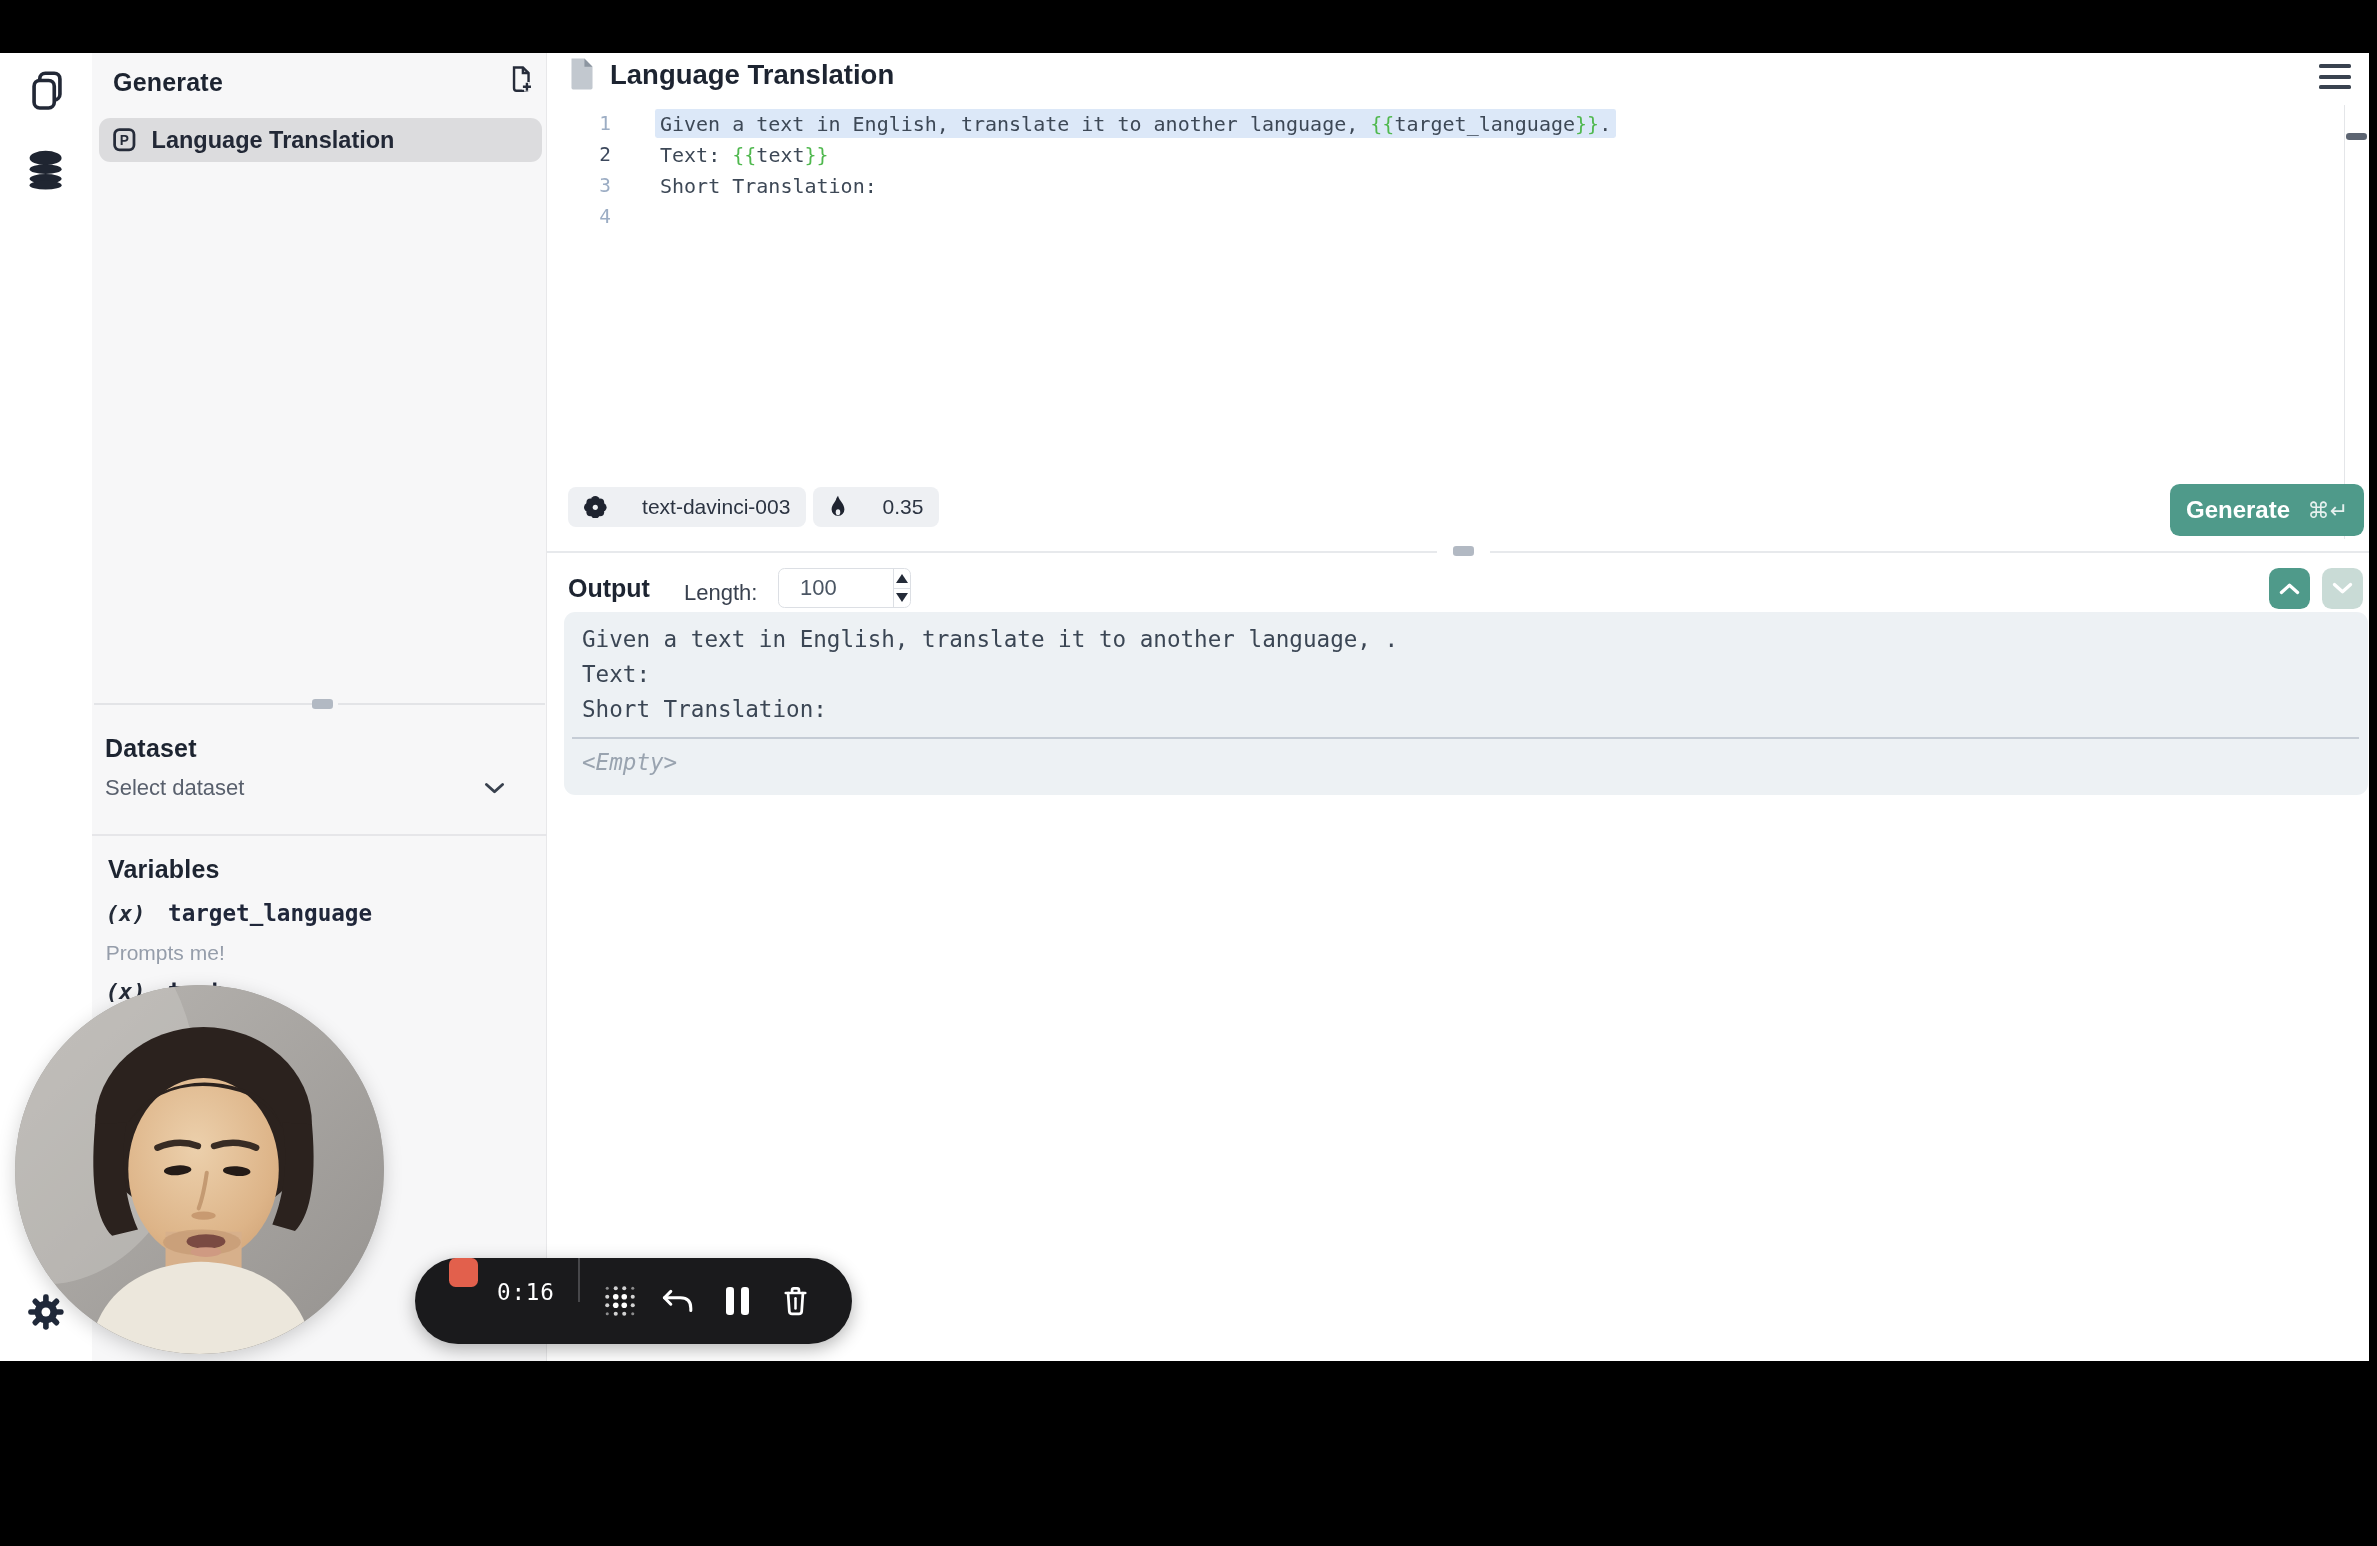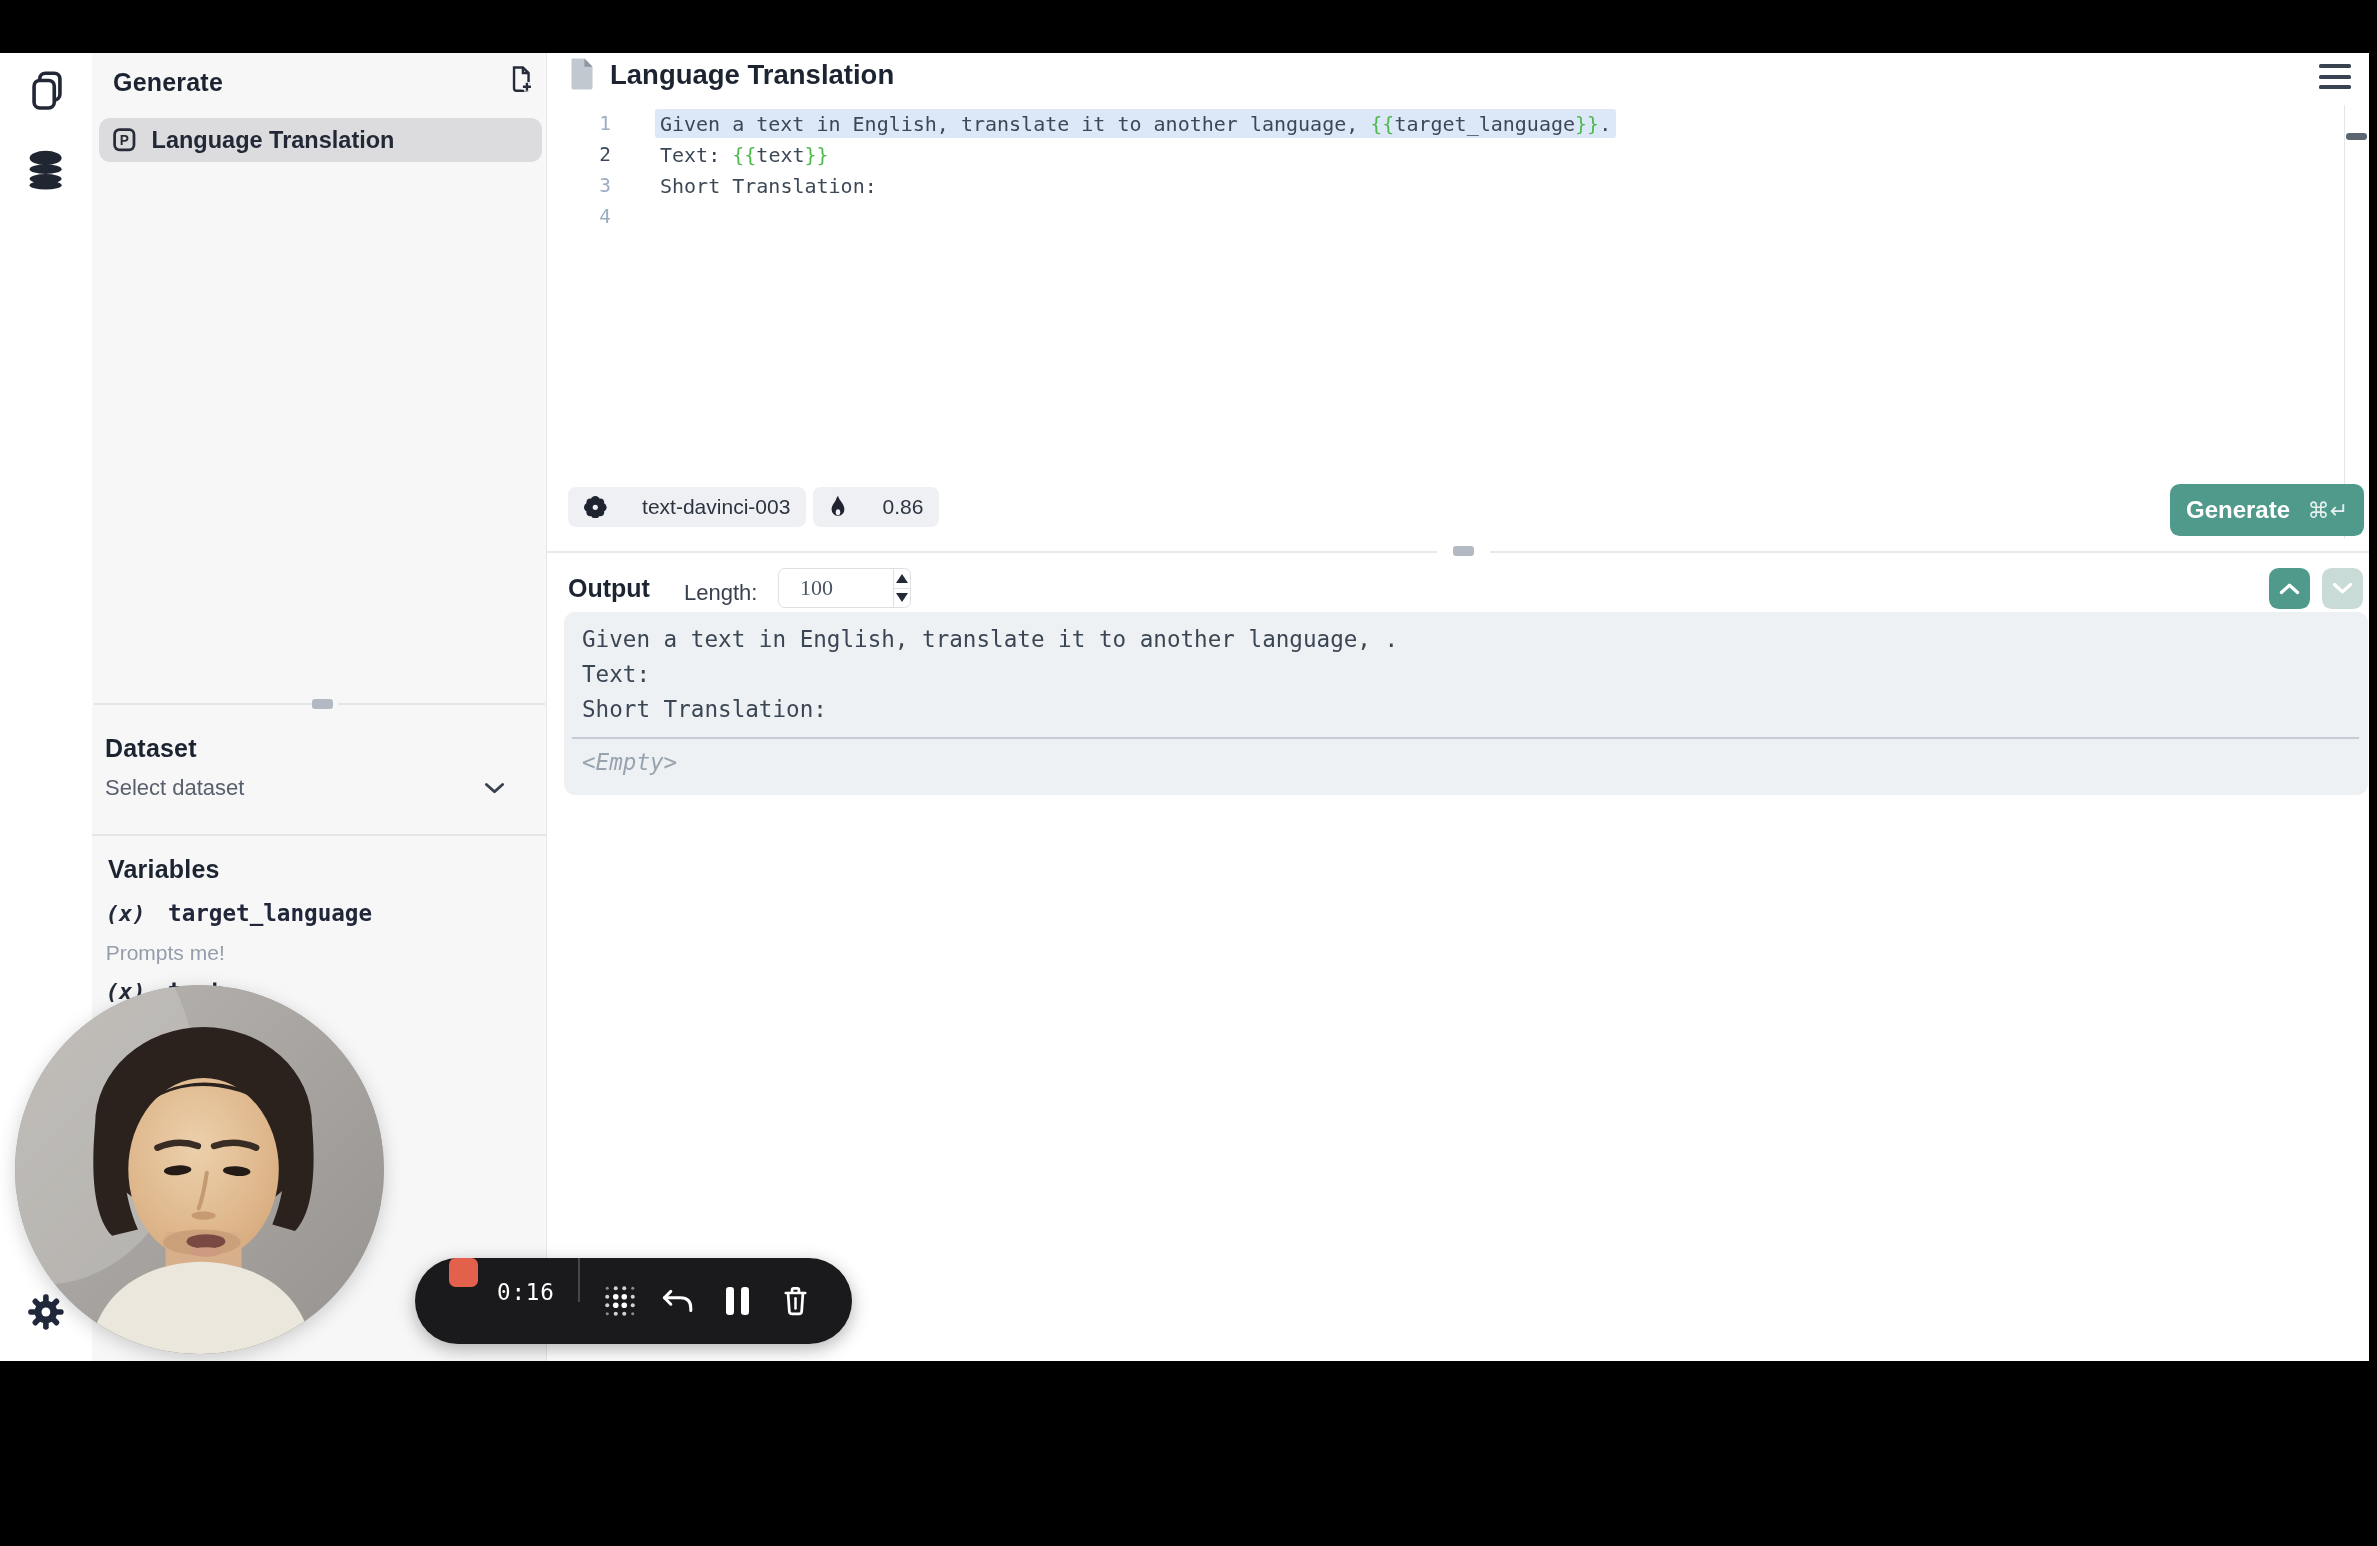--- a/index.html
+++ b/index.html
@@ -46,21 +46,21 @@
   .badge span{font-size:21px;color:#2c3442;font-weight:500;margin-left:25px;}
   #generate-btn{left:2170px;top:484px;width:194px;height:52px;background:var(--accent,#4f9a8a);border-radius:9.7px;
                 display:flex;align-items:center;justify-content:space-between;padding:0 16px;box-sizing:border-box;cursor:pointer;}
   #generate-btn .g-label{color:#fff;font-size:24px;font-weight:bold;}
   #generate-btn .g-short{color:rgba(255,255,255,.85);font-size:22px;font-family:"DejaVu Sans",sans-serif;}
 
   
   #output-title{left:568px;top:574px;font-size:25px;font-weight:bold;color:#1d2431;}
   #length-label{left:684px;top:580px;font-size:22px;color:#39414f;}
   #length-box{left:778px;top:568px;width:133px;height:40px;background:#fff;border:1.6px solid #dcdfe4;border-radius:6.5px;box-sizing:border-box;display:flex;}
-  #length-value{border:none;outline:none;width:91px;font-size:22px;color:#4a5563;padding-left:21px;background:transparent;font-family:Liberation Serif, serif;}
+  #length-value{border:none;outline:none;width:91px;font-size:22px;color:#4a5563;padding-left:21px;background:transparent;font-family:Liberation Sans, sans-serif;}
   #stepper{width:39px;border-left:1.6px solid #dcdfe4;display:flex;flex-direction:column;}
   #stepper .half{flex:1;display:flex;align-items:center;justify-content:center;cursor:pointer;}
   #stepper .half+.half{border-top:1.6px solid #dcdfe4;}
   .tri-up{width:0;height:0;border-left:6.5px solid transparent;border-right:6.5px solid transparent;border-bottom:9px solid #242b38;}
   .tri-dn{width:0;height:0;border-left:6.5px solid transparent;border-right:6.5px solid transparent;border-top:9px solid #242b38;}
   .sq-btn{top:568px;width:41px;height:41px;border-radius:9.7px;display:flex;align-items:center;justify-content:center;cursor:pointer;}
   #out-prev{left:2269px;background:var(--accent,#4f9a8a);}
   #out-next{left:2322px;background:var(--accent-disabled,#c9dbd6);}
   #output-box{left:564px;top:612px;width:1804px;height:183px;background:#edf1f4;border-radius:11.3px;}
   .out-line{position:relative;left:18px;height:35px;font-family:"DejaVu Sans Mono",monospace;font-size:22.6px;color:#3b4654;white-space:pre;display:flex;align-items:center;}
@@ -213,21 +213,21 @@
       </g>
       <circle cx="14" cy="14" r="3.2" fill="#eef0f3"></circle>
     </svg>
     <span>text-davinci-003</span>
   </div>
   <div class="abs badge" style="left:813px;">
     <svg width="18" height="24" viewBox="0 0 22 30">
       <path d="M11 1 C13 8 19 11 19 18 A8 8 0 0 1 3 18 C3 12 8 9 9 4 Q10 2.5 11 1 Z" fill="#1f2430"></path>
       <ellipse cx="11" cy="21.5" rx="2.8" ry="3.6" fill="#eef0f3"></ellipse>
     </svg>
-    <span>0.86</span>
+    <span>0.35</span>
   </div>
   <div class="abs" id="generate-btn">
     <span class="g-label">Generate</span>
     <span class="g-short">⌘↵</span>
   </div>
 
   <div class="abs h-divider" style="left:547px;top:551px;width:890px;background:#e7e9ec;"></div>
   <div class="abs h-divider" style="left:1490px;top:551px;width:879px;background:#e7e9ec;"></div>
   <div class="abs drag-handle" style="left:1453px;top:546px;"></div>
 

